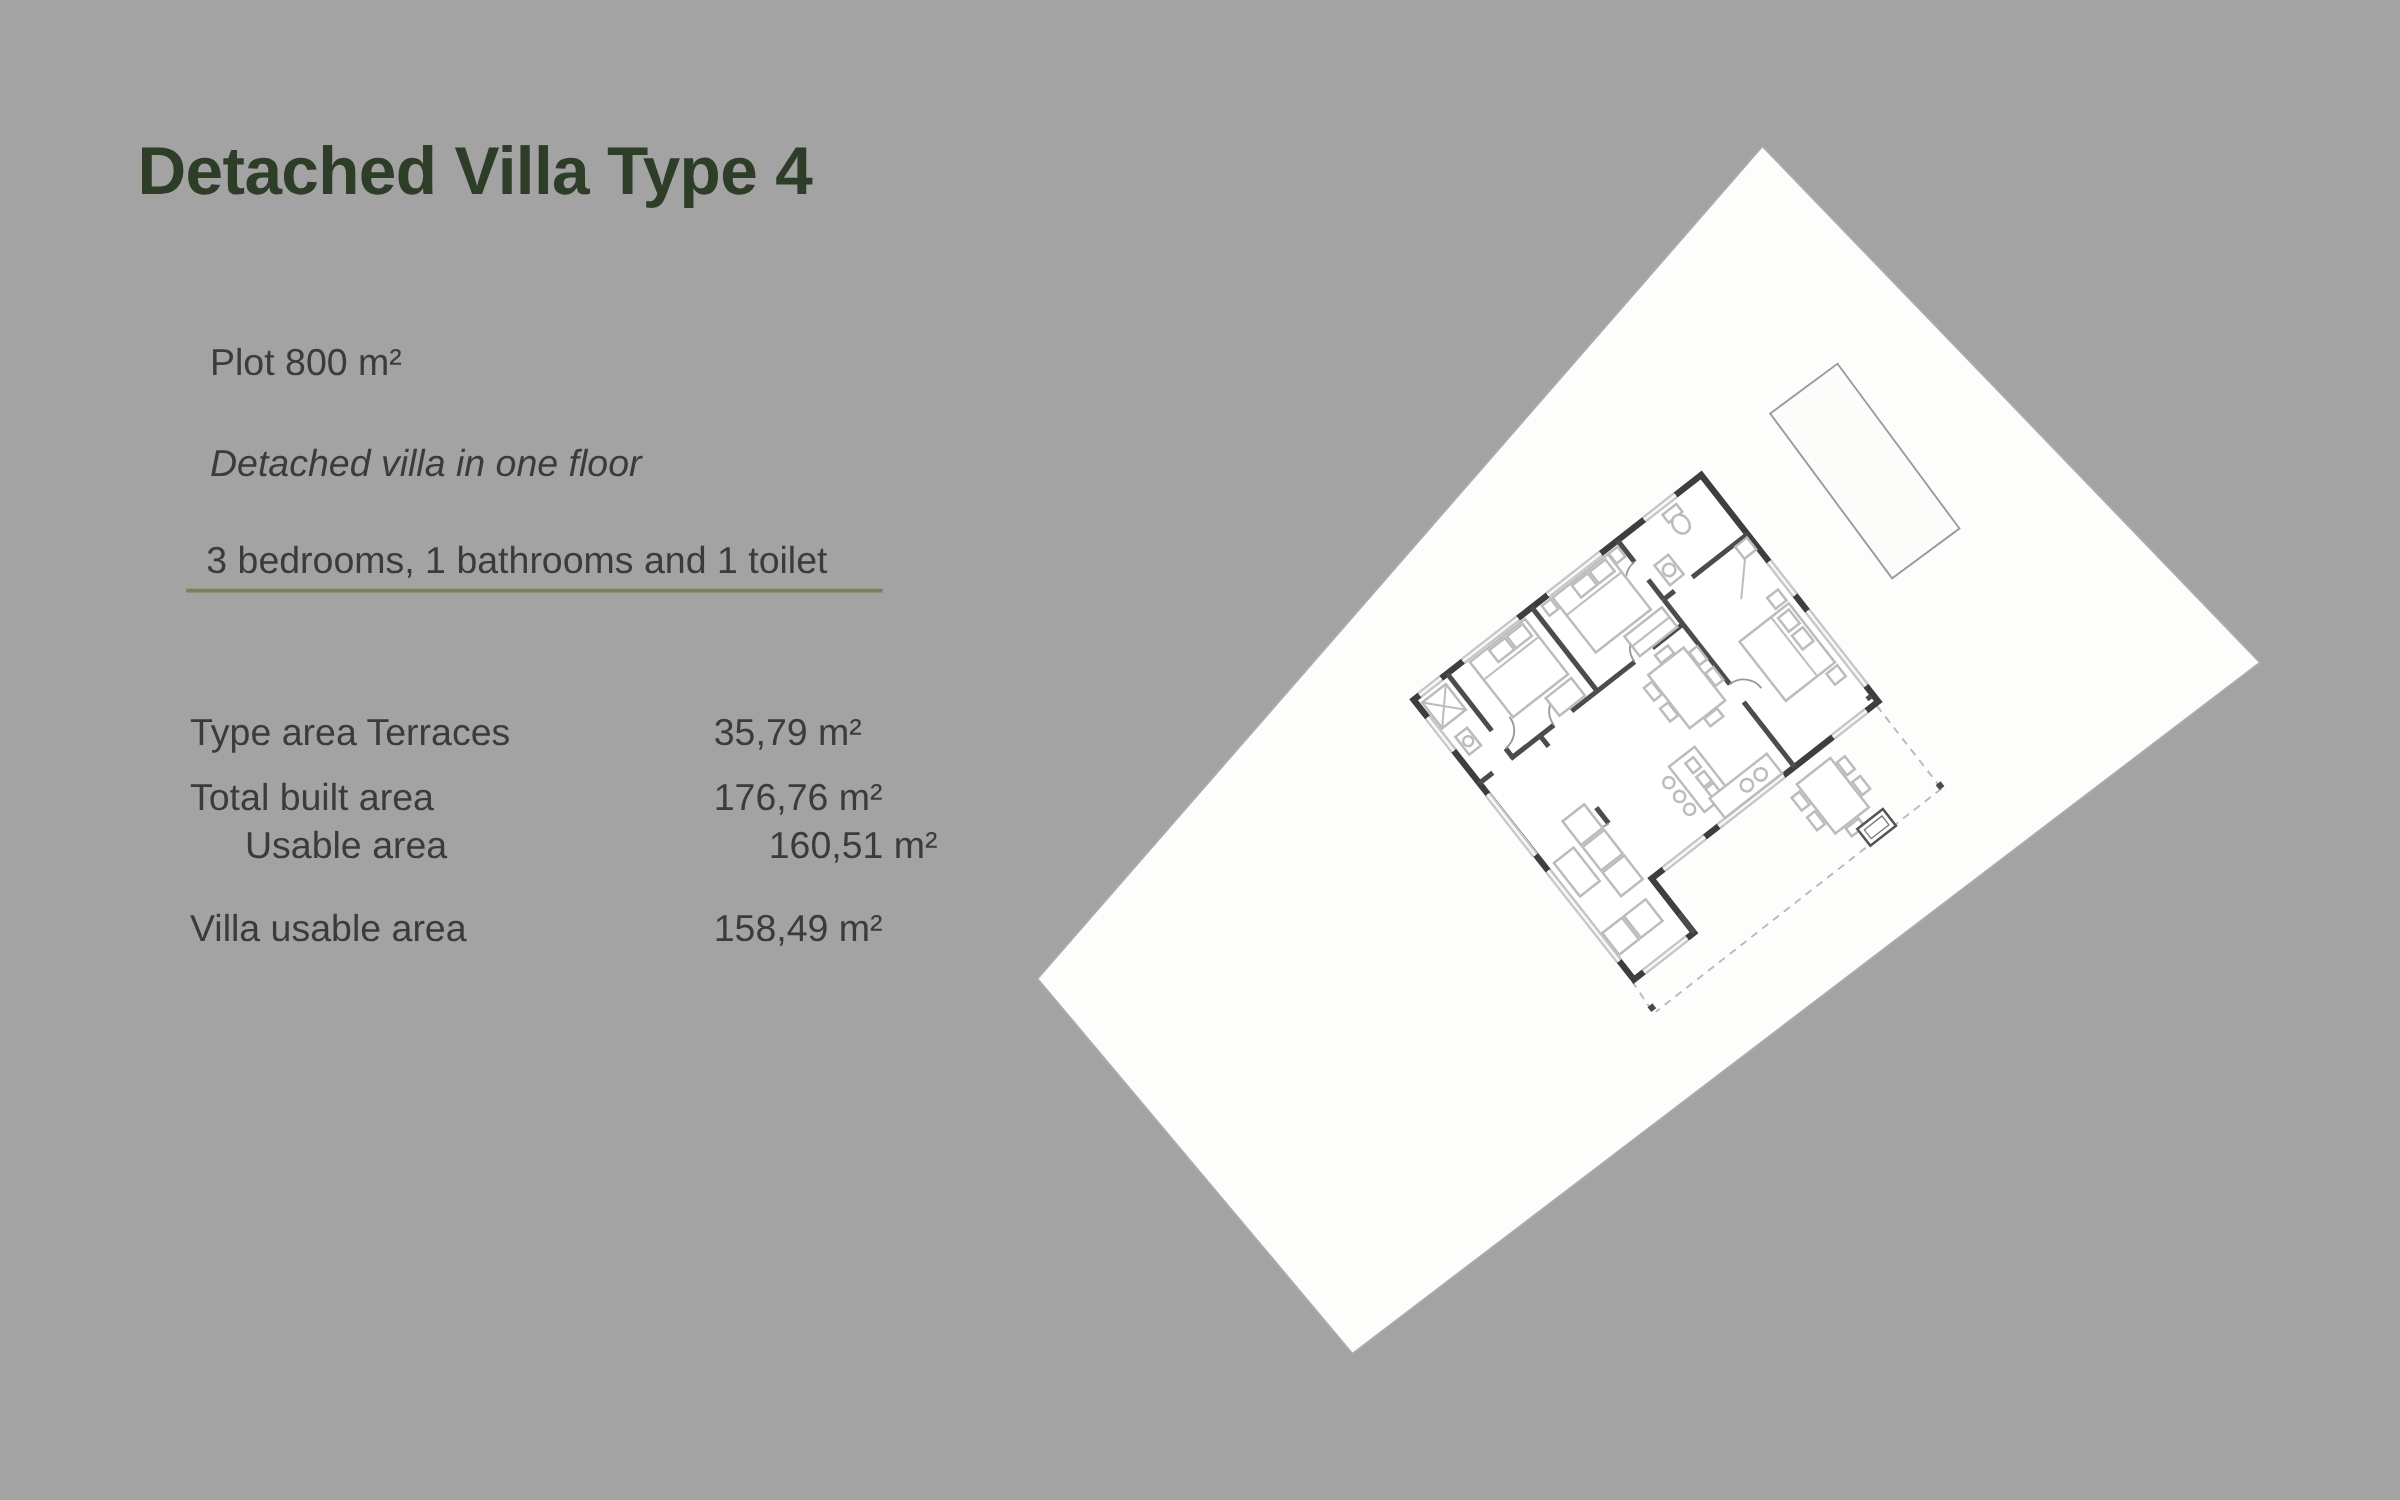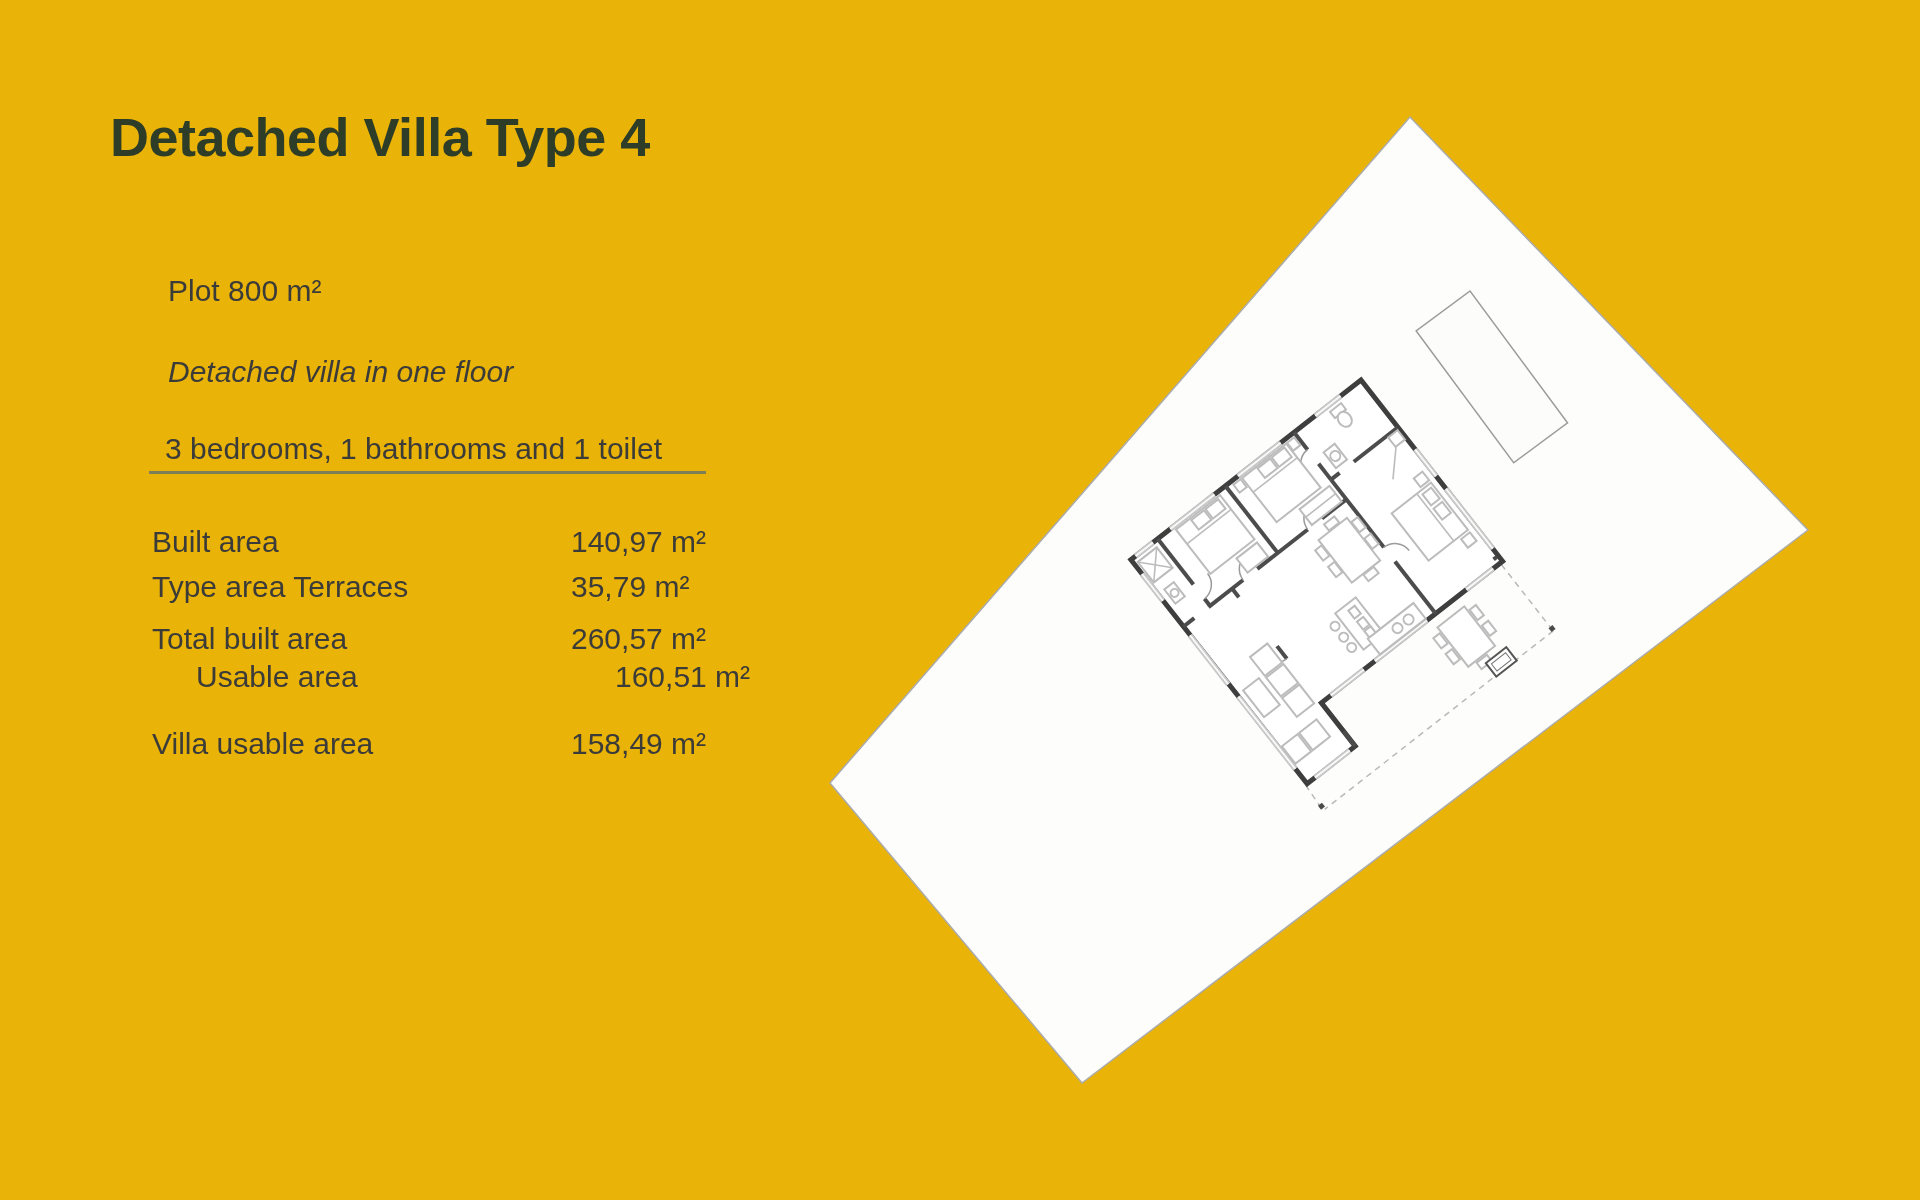--- a/index.html
+++ b/index.html
@@ -1,18 +1,18 @@
 <!DOCTYPE html>
 <html><head>
 <meta charset="utf-8">
 <style>
   html,body{margin:0;padding:0;}
   body{width:1920px;height:1200px;overflow:hidden;
        font-family:"Liberation Sans", sans-serif;}
-  .page{position:relative;width:1920px;height:1200px;background:#eab308;}
+  .page{position:relative;width:1920px;height:1200px;background:#a3a3a3;}
 
   .page-title{position:absolute;left:110px;top:108px;margin:0;
     font-size:54px;font-weight:bold;letter-spacing:-0.5px;color:#2e3d27;line-height:1.1;}
 
   .desc-line{position:absolute;margin:16px;font-size:30px;color:#3b3b39;line-height:1.15;}
   .desc-plot{left:152px;top:258px;}
   .desc-floors{left:152px;top:339px;font-style:italic;}
   .desc-rooms{left:149px;top:416px;}
 
   .divider{position:absolute;left:149px;top:471px;width:557px;height:3px;background:#7c7f58;}
@@ -44,31 +44,27 @@
 <div class="page">
 
   <h1 class="page-title">Detached Villa Type 4</h1>
 
   <p class="desc-line desc-plot">Plot 800 m²</p>
   <p class="desc-line desc-floors">Detached villa in one floor</p>
   <p class="desc-line desc-rooms">3 bedrooms, 1 bathrooms and 1 toilet</p>
 
   <div class="divider"></div>
 
-  <div class="area-row row-0">
-    <span class="label">Built area</span>
-    <span class="value">140,97 m²</span>
-  </div>
   <div class="area-row row-1">
     <span class="label">Type area Terraces</span>
     <span class="value">35,79 m²</span>
   </div>
   <div class="area-row row-2">
     <span class="label">Total built area</span>
-    <span class="value">260,57 m²</span>
+    <span class="value">176,76 m²</span>
   </div>
   <div class="area-row row-3">
     <span class="label">Usable area</span>
     <span class="value">160,51 m²</span>
   </div>
   <div class="area-row row-total">
     <span class="label">Villa usable area</span>
     <span class="value">158,49 m²</span>
   </div>
 

